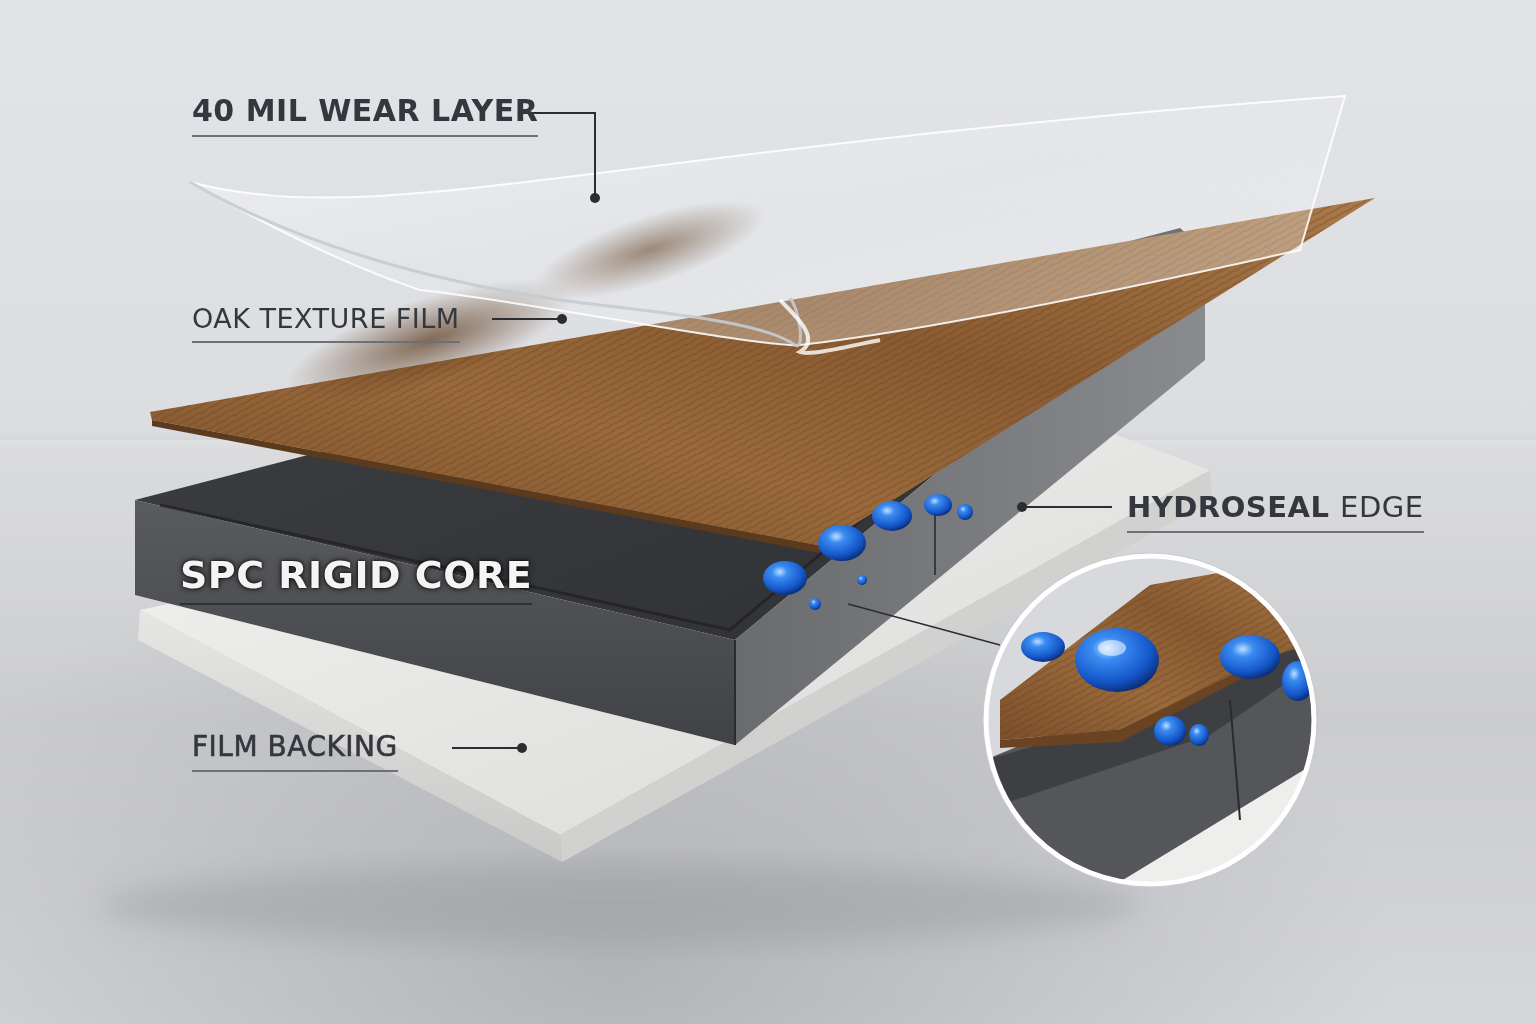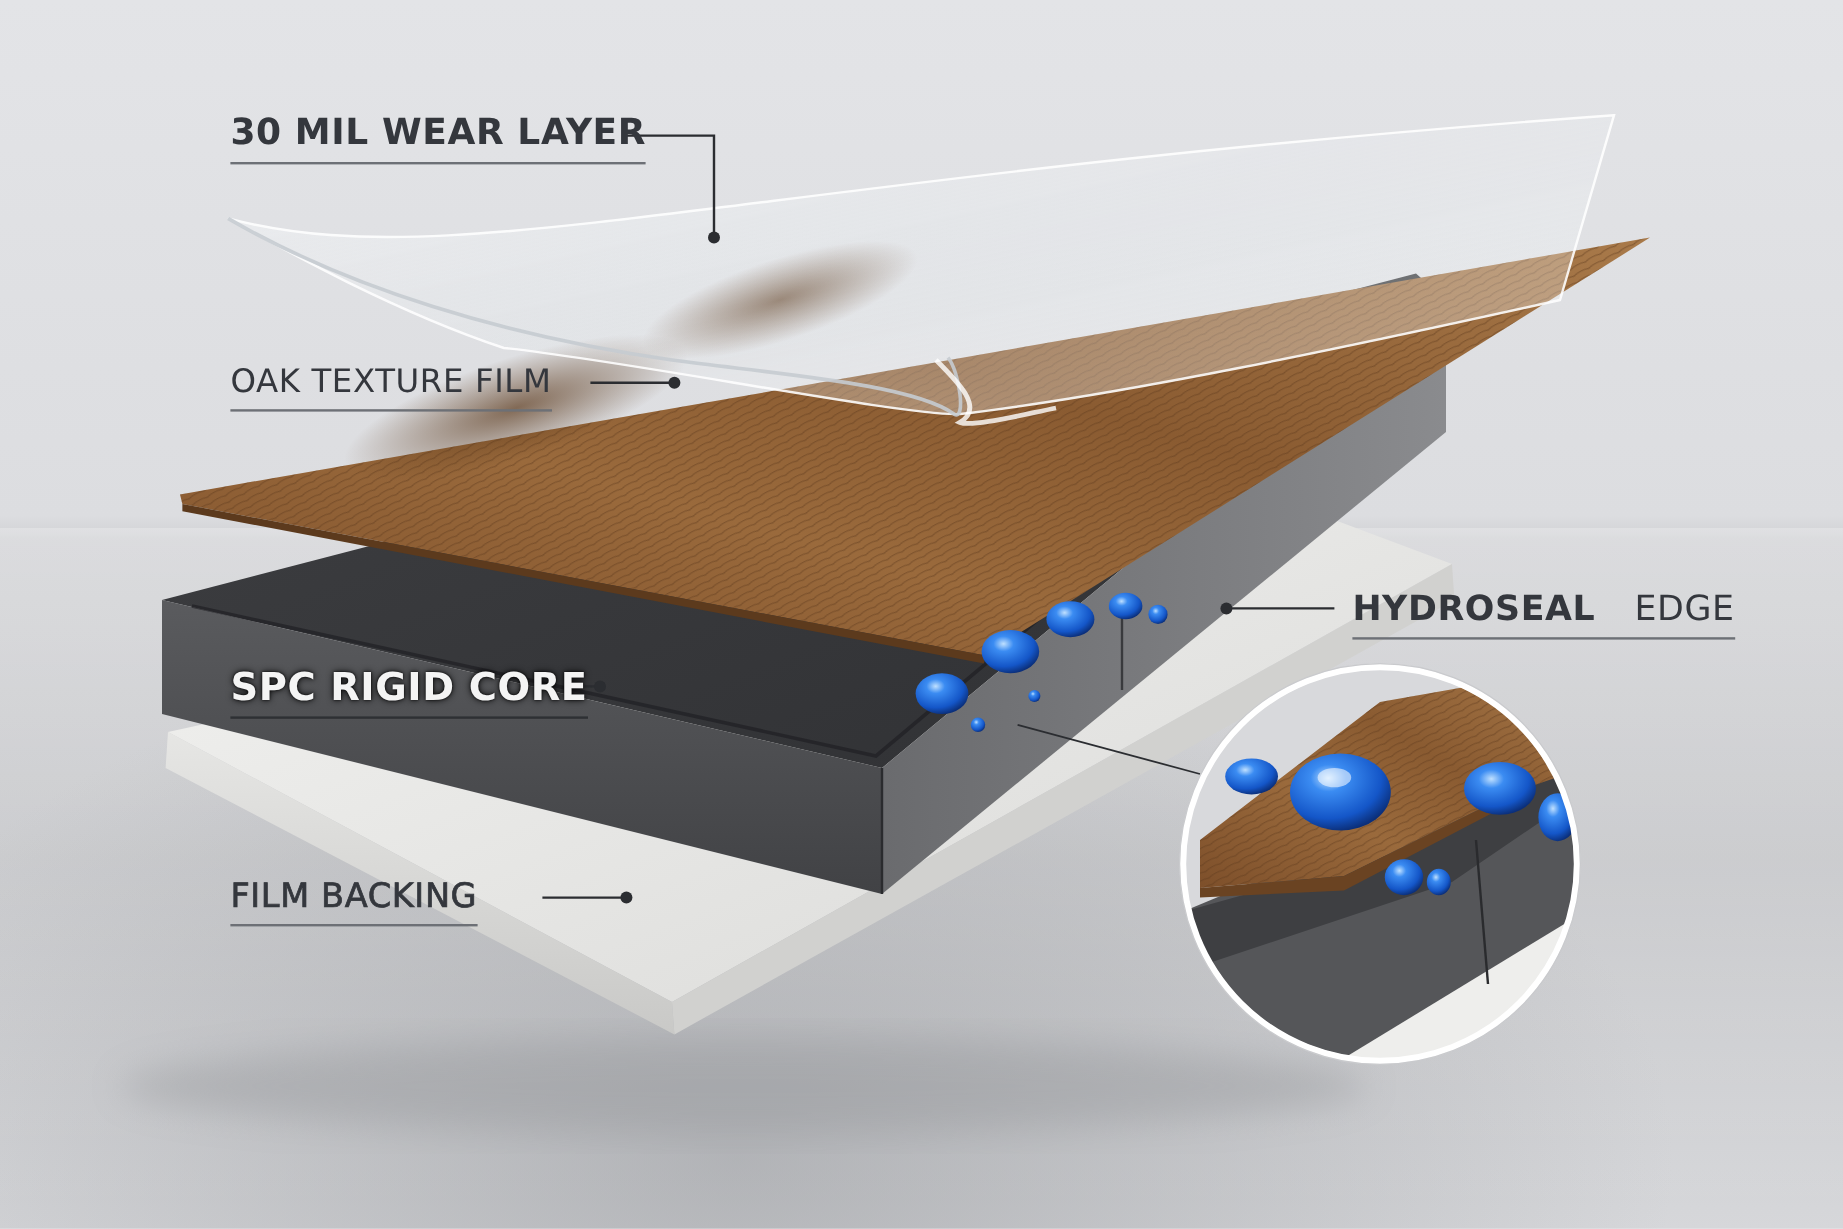--- a/index.html
+++ b/index.html
@@ -17,21 +17,21 @@
 
   .label {
     position: absolute; color: #34373d; font-weight: bold; letter-spacing: 0.5px;
     white-space: nowrap; line-height: 1;
   }
   .label .underline {
     position: absolute; left: 0; right: 0; height: 2px; background: #6d7076; bottom: -11px;
   }
   .label.light { color: #f4f4f4; text-shadow: 0 0 6px rgba(0,0,0,0.9), 0 0 2px rgba(0,0,0,0.9); }
   .label.light .underline { background: #2e3034; }
-  .label .thin { font-weight: normal; margin-left: 22px; }
+  .label .thin { font-weight: normal; }
   .label.regular { font-weight: normal; }
 </style>
 </head>
 <body>
 
 <div class="floor-sheen"></div>
 
 <svg class="scene" width="1536" height="1024" viewBox="0 0 1536 1024">
   <defs>
     <linearGradient id="foamTop" x1="0" y1="0" x2="1" y2="1">
@@ -166,30 +166,30 @@
       <ellipse cx="1170" cy="731" rx="16" ry="15" fill="url(#drop)"></ellipse>
       <ellipse cx="1199" cy="735" rx="10" ry="11" fill="url(#drop)"></ellipse>
       <ellipse cx="1112" cy="648" rx="14" ry="8" fill="#ffffff" opacity="0.55"></ellipse>
     </g>
     <circle cx="1150" cy="720" r="164" fill="none" stroke="#ffffff" stroke-width="5"></circle>
     <circle cx="1150" cy="720" r="167" fill="none" stroke="#c9cacd" stroke-width="1"></circle>
   </g>
 </svg>
 
 <div class="label" style="left:192px; top:96px; font-size:30px;">
-  <span>30 MIL WEAR LAYER</span>
+  <span>40 MIL WEAR LAYER</span>
   <div class="underline"></div>
 </div>
 
 <div class="label regular" style="left:192px; top:305px; font-size:27px; font-weight:normal;text-align:right;">
   <span>OAK TEXTURE FILM</span>
   <div class="underline"></div>
 </div>
 
-<div class="label light" style="left:192px; top:556px; font-size:32px;">
+<div class="label light" style="left:180px; top:556px; font-size:38px;">
   <span>SPC RIGID CORE</span>
   <div class="underline"></div>
 </div>
 
 <div class="label" style="left:192px; top:733px; font-size:28px; font-weight:normal; -webkit-text-stroke:0.6px #34373d;">
   <span>FILM BACKING</span>
   <div class="underline"></div>
 </div>
 
 <div class="label" style="left:1127px; top:493px; font-size:29px;">

